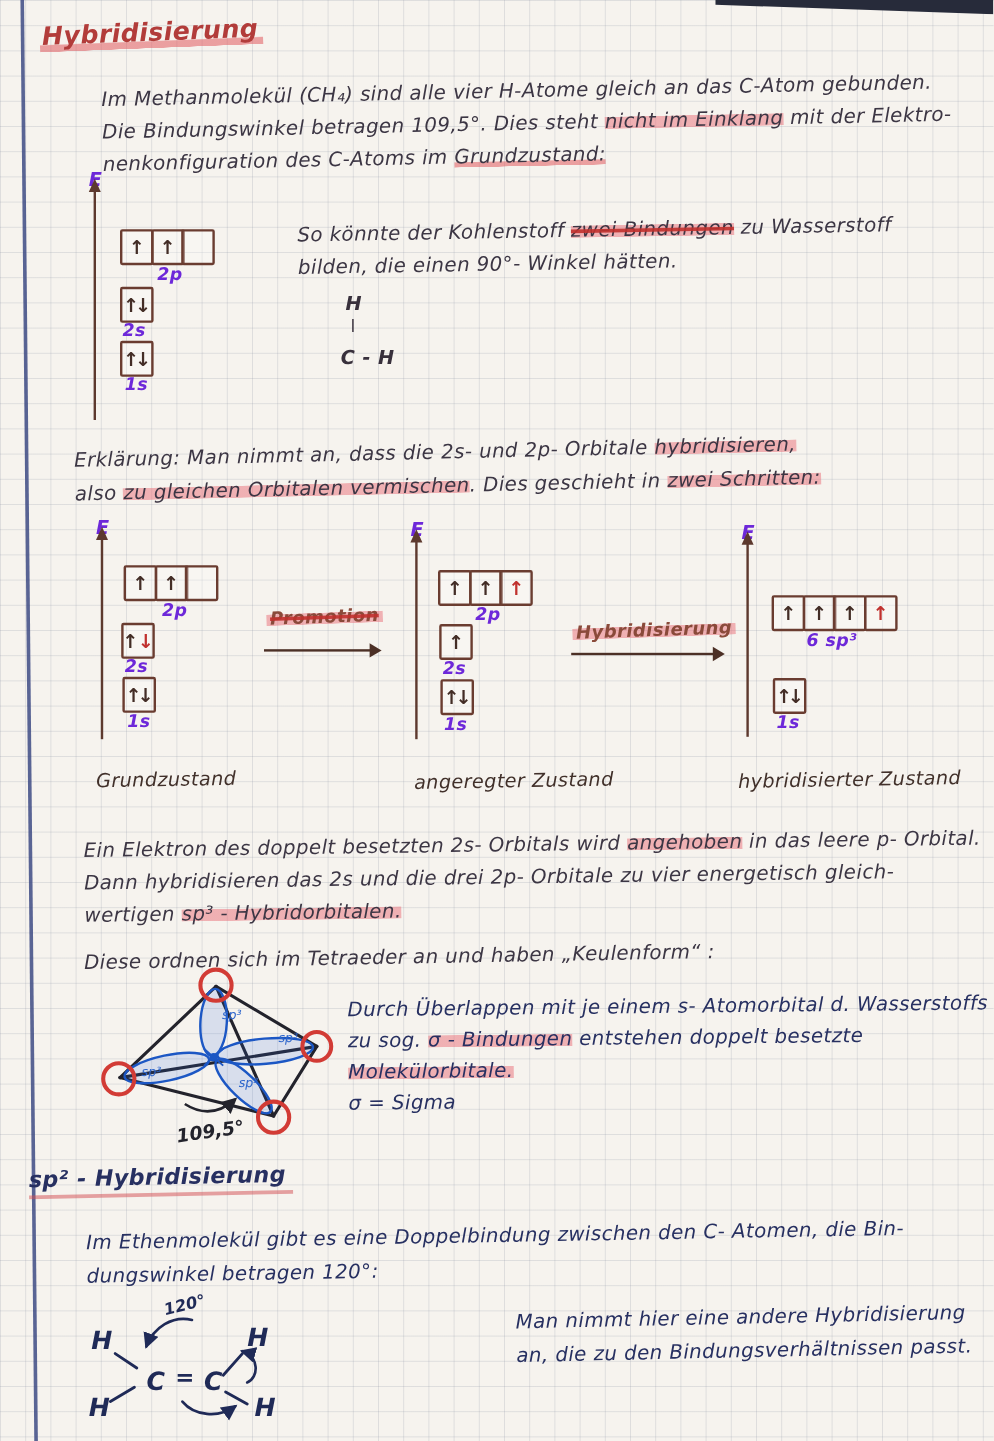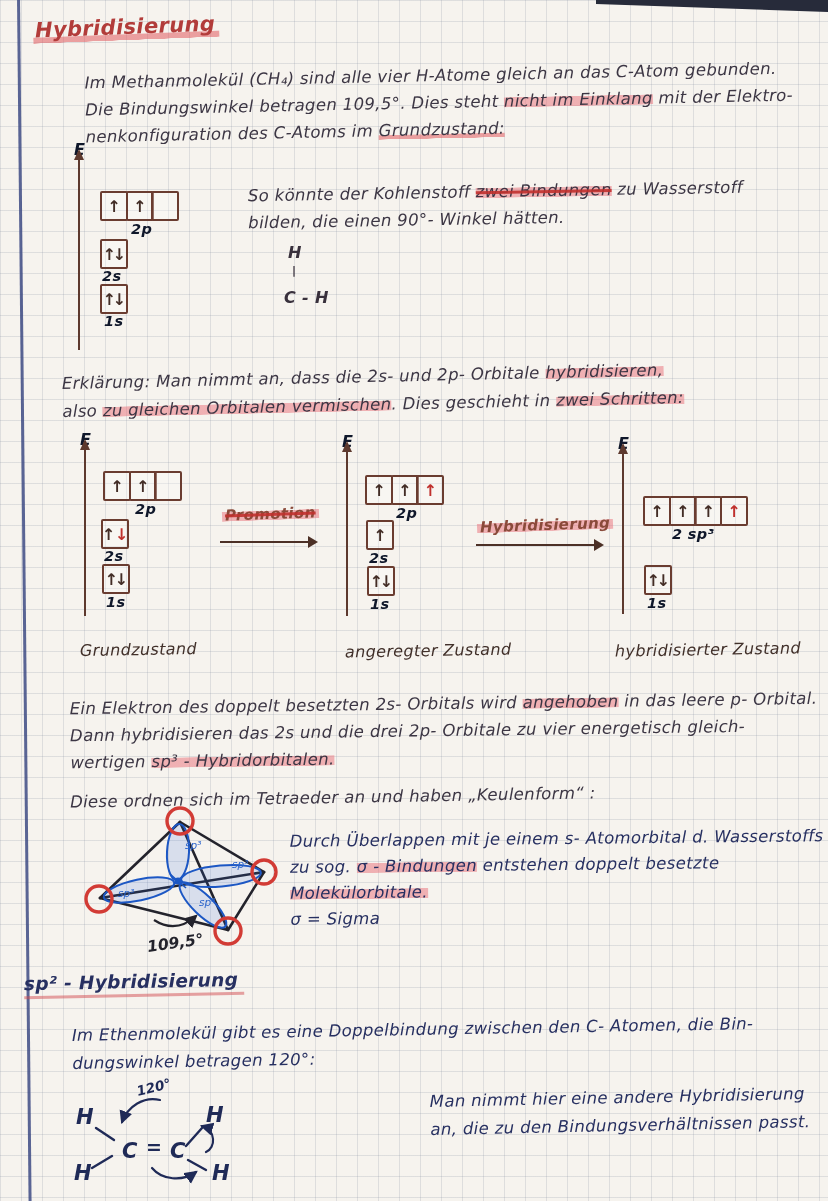--- a/index.html
+++ b/index.html
@@ -9,21 +9,21 @@
     background-image:
       linear-gradient(to right, rgba(145,152,168,.24) 1px, transparent 1px),
       linear-gradient(to bottom, rgba(145,152,168,.24) 1px, transparent 1px);
     background-size:21px 21px;
     font-family:"DejaVu Sans", sans-serif;
   }
   .hw{font-style:italic;letter-spacing:.35px;}
   .abs{position:absolute;}
   .ink-dark{color:#3c3644;}
   .ink-navy{color:#273061;}
-  .ink-brown{color:#0f172a;}
+  .ink-brown{color:#6d28d9;}
   .ink-red{color:#b23c3a;}
   .body-text{font-size:16.5px;line-height:27px;white-space:nowrap;}
   .hl{background:linear-gradient(transparent 30%, rgba(233,110,120,.5) 32%, rgba(233,110,120,.5) 82%, transparent 84%);}
   .redu{background:linear-gradient(transparent 72%, rgba(225,90,95,.55) 76%, rgba(225,90,95,.55) 96%, transparent 97%);}
   .strike{text-decoration:line-through;text-decoration-thickness:2.5px;text-decoration-color:rgba(192,49,46,.9);}
   .title{font-size:21px;font-weight:600;transform:rotate(-2.2deg);padding:0 4px 2px 2px;}
   .margin-line{left:17px;top:-4px;width:2.6px;height:1215px;background:#3d4a84;transform:rotate(-.55deg);transform-origin:top center;opacity:.85;}
   .corner-dark{left:596px;top:0;width:232px;height:14px;background:#272b3a;clip-path:polygon(0 0,100% 0,100% 85%,0 28%);}
   .eaxis{position:absolute;width:2.4px;background:#5d392e;}
   .eaxis::before{content:'';position:absolute;top:-9px;left:-4.3px;width:0;height:0;
@@ -172,21 +172,21 @@
   <div class="obox">
       <span>↑</span>
     </div>
   <div class="obox">
       <span>↑</span>
     </div>
   <div class="obox">
       <span class="red" style="font-weight:800;">↑</span>
     </div>
 </div>
-<span class="abs hw olabel ink-brown" style="left:672px;top:526px;">2 sp³</span>
+<span class="abs hw olabel ink-brown" style="left:672px;top:526px;">6 sp³</span>
 <div class="orow" style="left:644px;top:565px;">
   <div class="obox">
       <span class="pair">↑↓</span>
     </div>
 </div>
 <span class="abs hw olabel ink-brown" style="left:647px;top:595px;">1s</span>
 <span class="abs hw state-label" style="left:615px;top:640px;transform:rotate(-1deg);">hybridisierter Zustand</span>
 
 <div class="abs hw body-text ink-dark" style="left:70px;top:690px;transform:rotate(-.8deg);">
   <div><span>Ein Elektron des doppelt besetzten 2s- Orbitals wird </span><span class="hl">angehoben</span><span> in das leere p- Orbital.</span></div>

